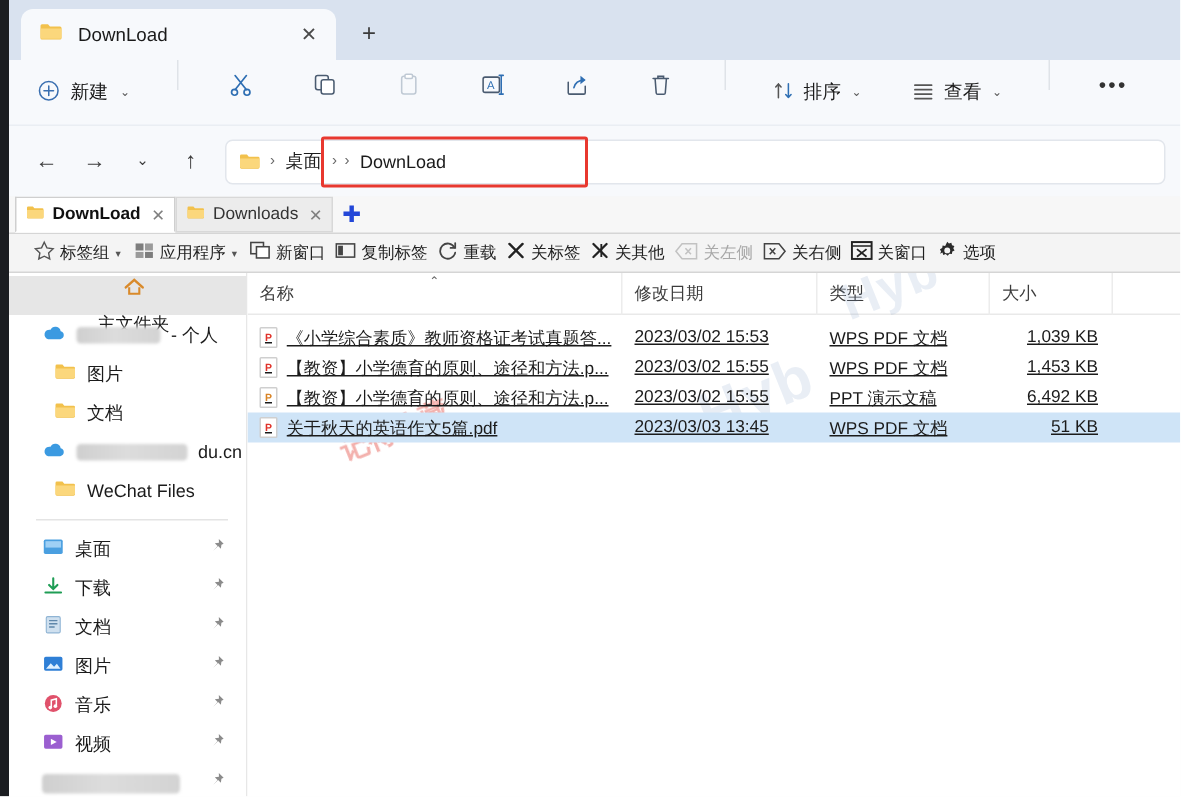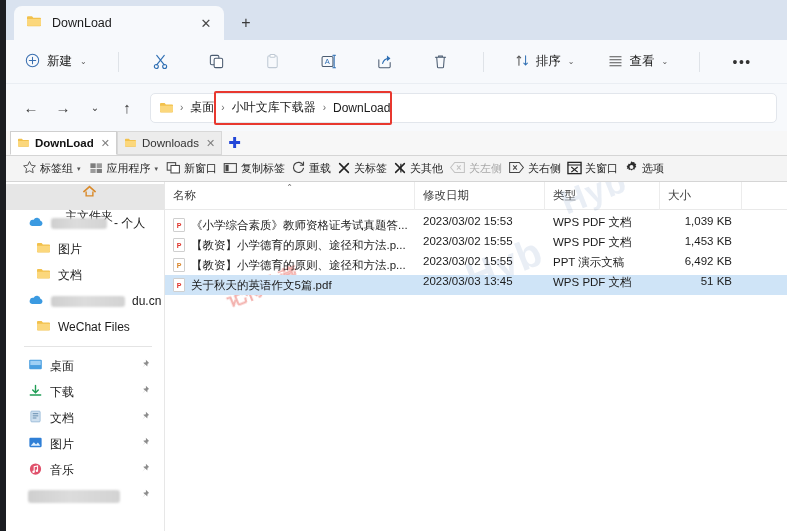--- a/index.html
+++ b/index.html
@@ -66,21 +66,21 @@
     width: 28px; height: 28px; margin-left: 8px; margin-bottom: 3px;
     display: flex; align-items: center; justify-content: center;
     color: #3a3a3a; font-size: 16px;
     border-radius: 4px;
   }
 
   
   .cmdbar {
     height: 44px; flex: none;
     background: #f7f9fc;
-    display: flex; align-items: center;
+    display: flex; 
     padding: 0 10px;
     gap: 16px;
     border-bottom: 1px solid #eaeef3;
   }
   .cmd-new {
     display: flex; align-items: center; gap: 7px;
     padding: 6px 9px; border-radius: 5px;
     font-size: 12.5px; color: #1b1b1b;
   }
   .cmd-ico-btn {
@@ -250,23 +250,24 @@
     transform: translateX(-50%);
     font-size: 8px; color: #6b6b6b;
   }
   .c-name { width: 250px; }
   .c-date { width: 130px; }
   .c-type { width: 115px; }
   .c-size { width: 82px; }
   .rows { position: relative; z-index: 2; }
   .row {
     height: 20px;
-    display: flex; 
+    display: flex; align-items: center;
     font-size: 11.5px; color: #1b1b1b;
     white-space: nowrap;
+    text-decoration: underline;
   }
   .row.selected { background: #cfe4f7; }
   .row .n {
     width: 250px; display: flex; align-items: center; gap: 6px;
     padding-left: 8px; overflow: hidden;
   }
   .row .n span.txt {
     overflow: hidden; text-overflow: ellipsis; white-space: nowrap;
   }
   .row .d { width: 130px; padding-left: 8px; }
@@ -414,21 +415,20 @@
       <div class="addrbox">
         <span style="display:flex;margin-right:2px;">
           <svg width="15" height="13" viewBox="0 0 16 14">
             <path d="M1 3.2a1 1 0 0 1 1-1h4l1.3 1.5H14a1 1 0 0 1 1 1v6.6a1 1 0 0 1-1 1H2a1 1 0 0 1-1-1z" fill="#f2c14c"></path>
             <path d="M1 5h14v5.8a1 1 0 0 1-1 1H2a1 1 0 0 1-1-1z" fill="#fbd77c"></path>
           </svg>
         </span>
         <span class="crumb-sep">›</span>
         <span class="crumb">桌面</span>
         <span class="crumb-sep">›</span>
-        <span class="crumb">小叶文库下载器</span>
         <span class="crumb-sep">›</span>
         <span class="crumb">DownLoad</span>
       </div>
 
       <div class="redbox" style="left:208px; top:7px; width:178px; height:34px;"></div>
     </div>
 
     <div class="qt-tabstrip">
       <div class="qt-tab active">
         <span>
@@ -706,20 +706,34 @@
               </svg>
           </span>
           <span>音乐</span>
           <span class="side-pin">
             <svg width="11" height="12" viewBox="0 0 12 13">
                 <path d="M7.5.9L11 4.4 9.4 5l-.4 3-2-2L3.4 9.6l3.2-3.6-2-2 3-.4z" fill="#8b8b8b"></path>
               </svg>
           </span>
         </div>
 
+        <div class="side-item indent1">
+          <span>
+            <svg width="15" height="13" viewBox="0 0 16 14">
+                <rect x="1.4" y="2" width="13.2" height="10" rx="1.2" fill="#9b5fd0"></rect>
+                <path d="M6.3 4.8l4.2 2.3-4.2 2.3z" fill="#fff"></path>
+              </svg>
+          </span>
+          <span>视频</span>
+          <span class="side-pin">
+            <svg width="11" height="12" viewBox="0 0 12 13">
+                <path d="M7.5.9L11 4.4 9.4 5l-.4 3-2-2L3.4 9.6l3.2-3.6-2-2 3-.4z" fill="#8b8b8b"></path>
+              </svg>
+          </span>
+        </div>
 
         <div class="side-item indent1">
           <span class="blur-chip" style="width:92px;height:13px;"></span>
           <span class="side-pin">
             <svg width="11" height="12" viewBox="0 0 12 13">
                 <path d="M7.5.9L11 4.4 9.4 5l-.4 3-2-2L3.4 9.6l3.2-3.6-2-2 3-.4z" fill="#8b8b8b"></path>
               </svg>
           </span>
         </div>
 

